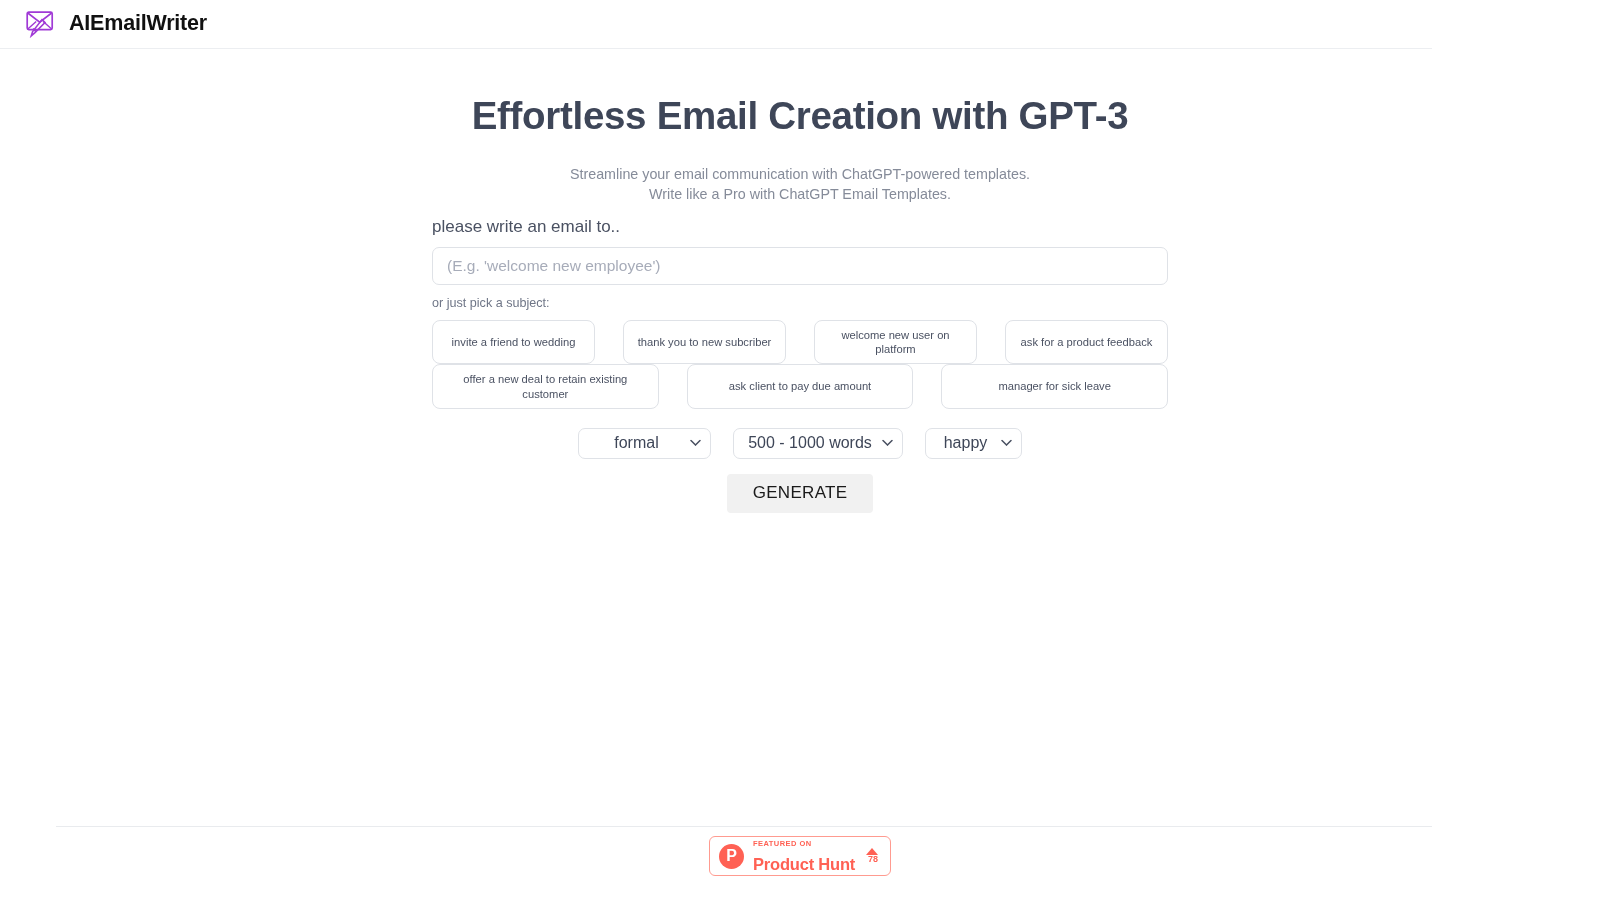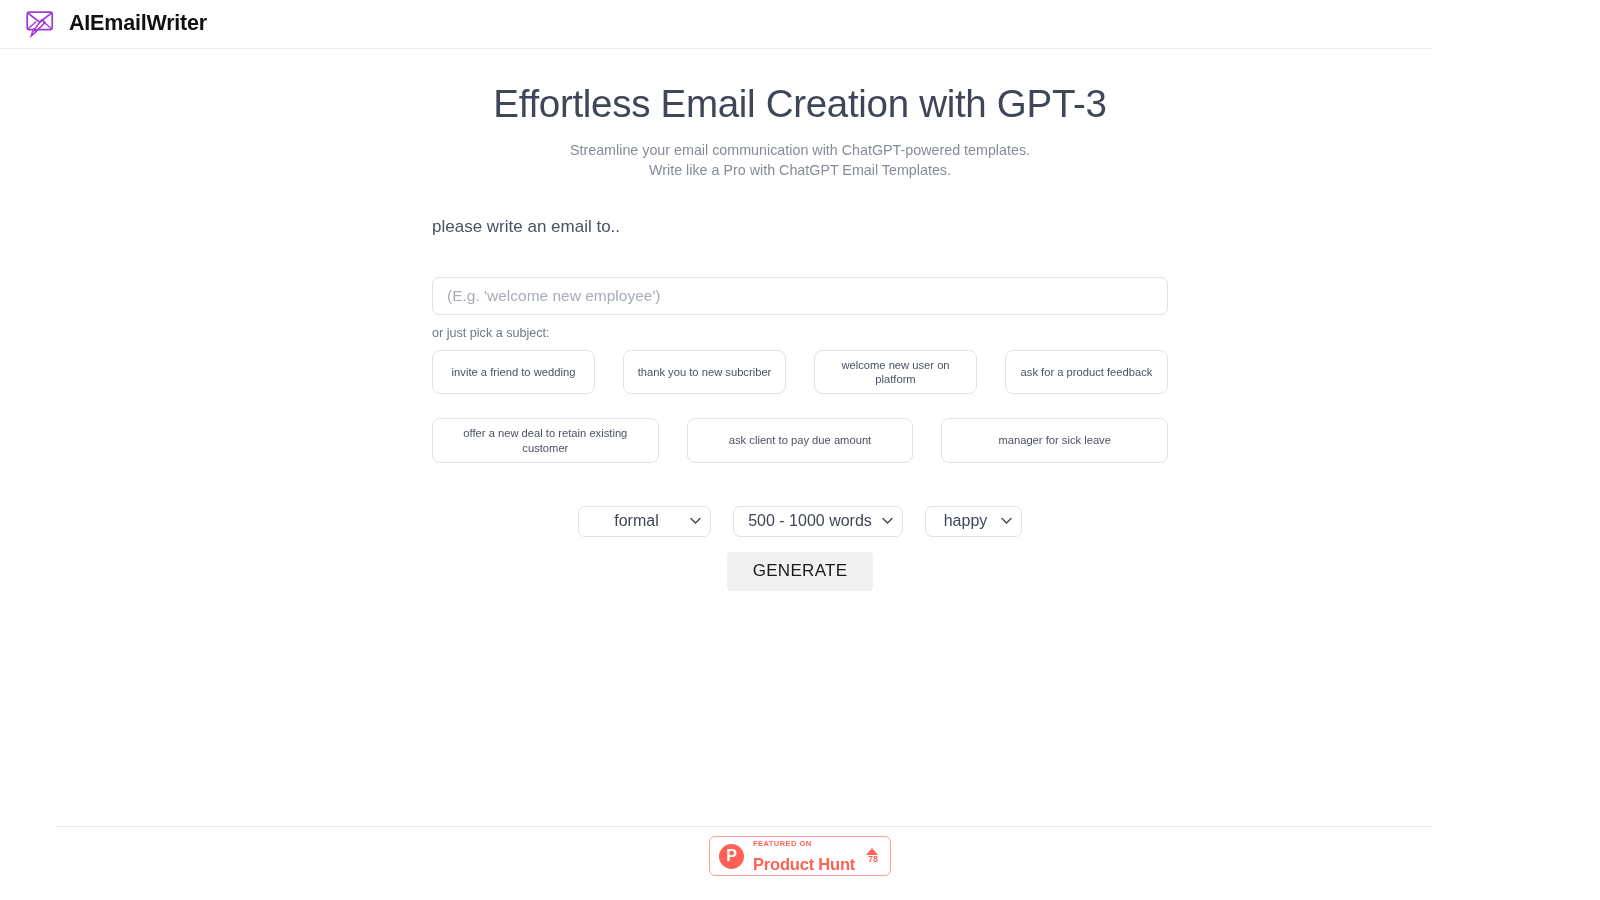--- a/index.html
+++ b/index.html
@@ -63,24 +63,24 @@
 
   
   .hero {
     position: absolute;
     top: 49px;
     left: 0;
     width: 1600px;
     text-align: center;
   }
   .hero-title {
-    margin: 0;
+    margin: 12px;
     padding-top: 32px;
     font-size: 38.5px;
-    font-weight: normal;
+    font-weight: bold;
     color: #3e4658;
     letter-spacing: -0.3px;
     line-height: 1.2;
   }
   .hero-sub {
     margin: 0;
     padding-top: 14px;
     font-size: 14.3px;
     color: #858b99;
     line-height: 1.38;
@@ -104,36 +104,35 @@
     width: 736px;
     height: 38px;
     border: 1px solid #dfe2e7;
     border-radius: 7px;
     background: #ffffff;
     font-family: "Liberation Sans", sans-serif;
     font-size: 15.5px;
     color: #3e4658;
     padding: 0 14px;
     outline: none;
-    margin-top: 30px;
   }
   .email-input::placeholder { color: #a7acb9; }
 
   .pick-label {
     font-size: 12.6px;
     color: #6f7687;
     line-height: 1;
     padding-top: 12px;
     padding-bottom: 10px;
   }
 
   .chip-row {
     display: flex;
     gap: 28px;
-    margin-bottom: 24px;
+    margin-bottom: 0;
     border-radius: 15px;
   }
   .chip {
     flex: 1 1 0;
     min-height: 28px;
     border: 1px solid #dfe2e7;
     border-radius: 8px;
     background: #ffffff;
     font-family: "Liberation Sans", sans-serif;
     font-size: 11.2px;

